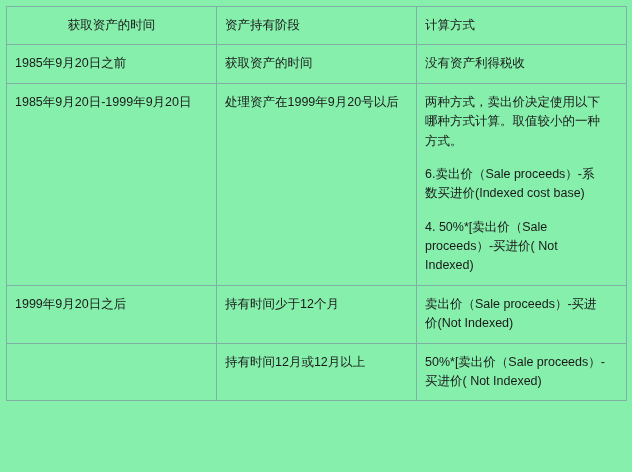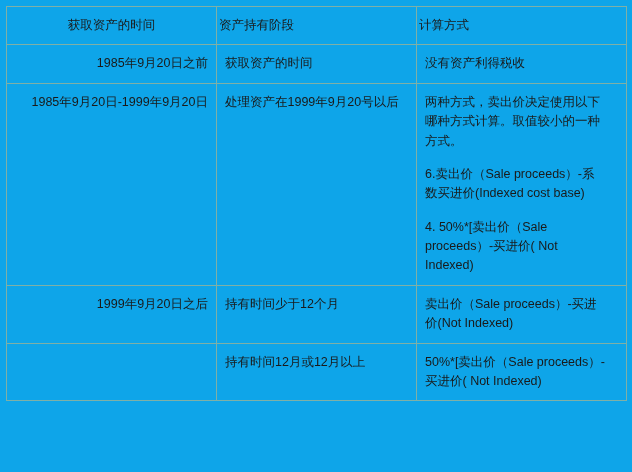--- a/index.html
+++ b/index.html
@@ -11,21 +11,21 @@
     width: 632px;
     height: 472px;
     font-family: "Liberation Sans", sans-serif;
     color: #000000;
     overflow: hidden;
   }
   .page {
     position: relative;
     width: 632px;
     height: 472px;
-    background: #0ea5e9;
+    background: #86efac;
     box-sizing: border-box;
     padding: 6px 6px 0 6px;
   }
   table.cgt-table {
     border-collapse: collapse;
     width: 620px;
     table-layout: fixed;
   }
   table.cgt-table td {
     border: 1px solid #7fb0a6;
@@ -40,24 +40,24 @@
   .col-c { width: 210px; }
 
   .header-cell {
     text-align: center;
     font-size: 12.5px;
     padding-top: 10px;
     padding-bottom: 10px;
   }
   .header-cell.left-pad {
     text-align: left;
-    padding-left: 2px;
+    padding-left: 8px;
   }
   .center {
-    text-align: right;
+    text-align: left;
   }
   .cell-para {
     margin: 0 12px 14px 0;
   }
   .cell-para:last-child {
     margin-bottom: 0;
   }
   .mid-row td {
     padding-top: 10px;
   }

